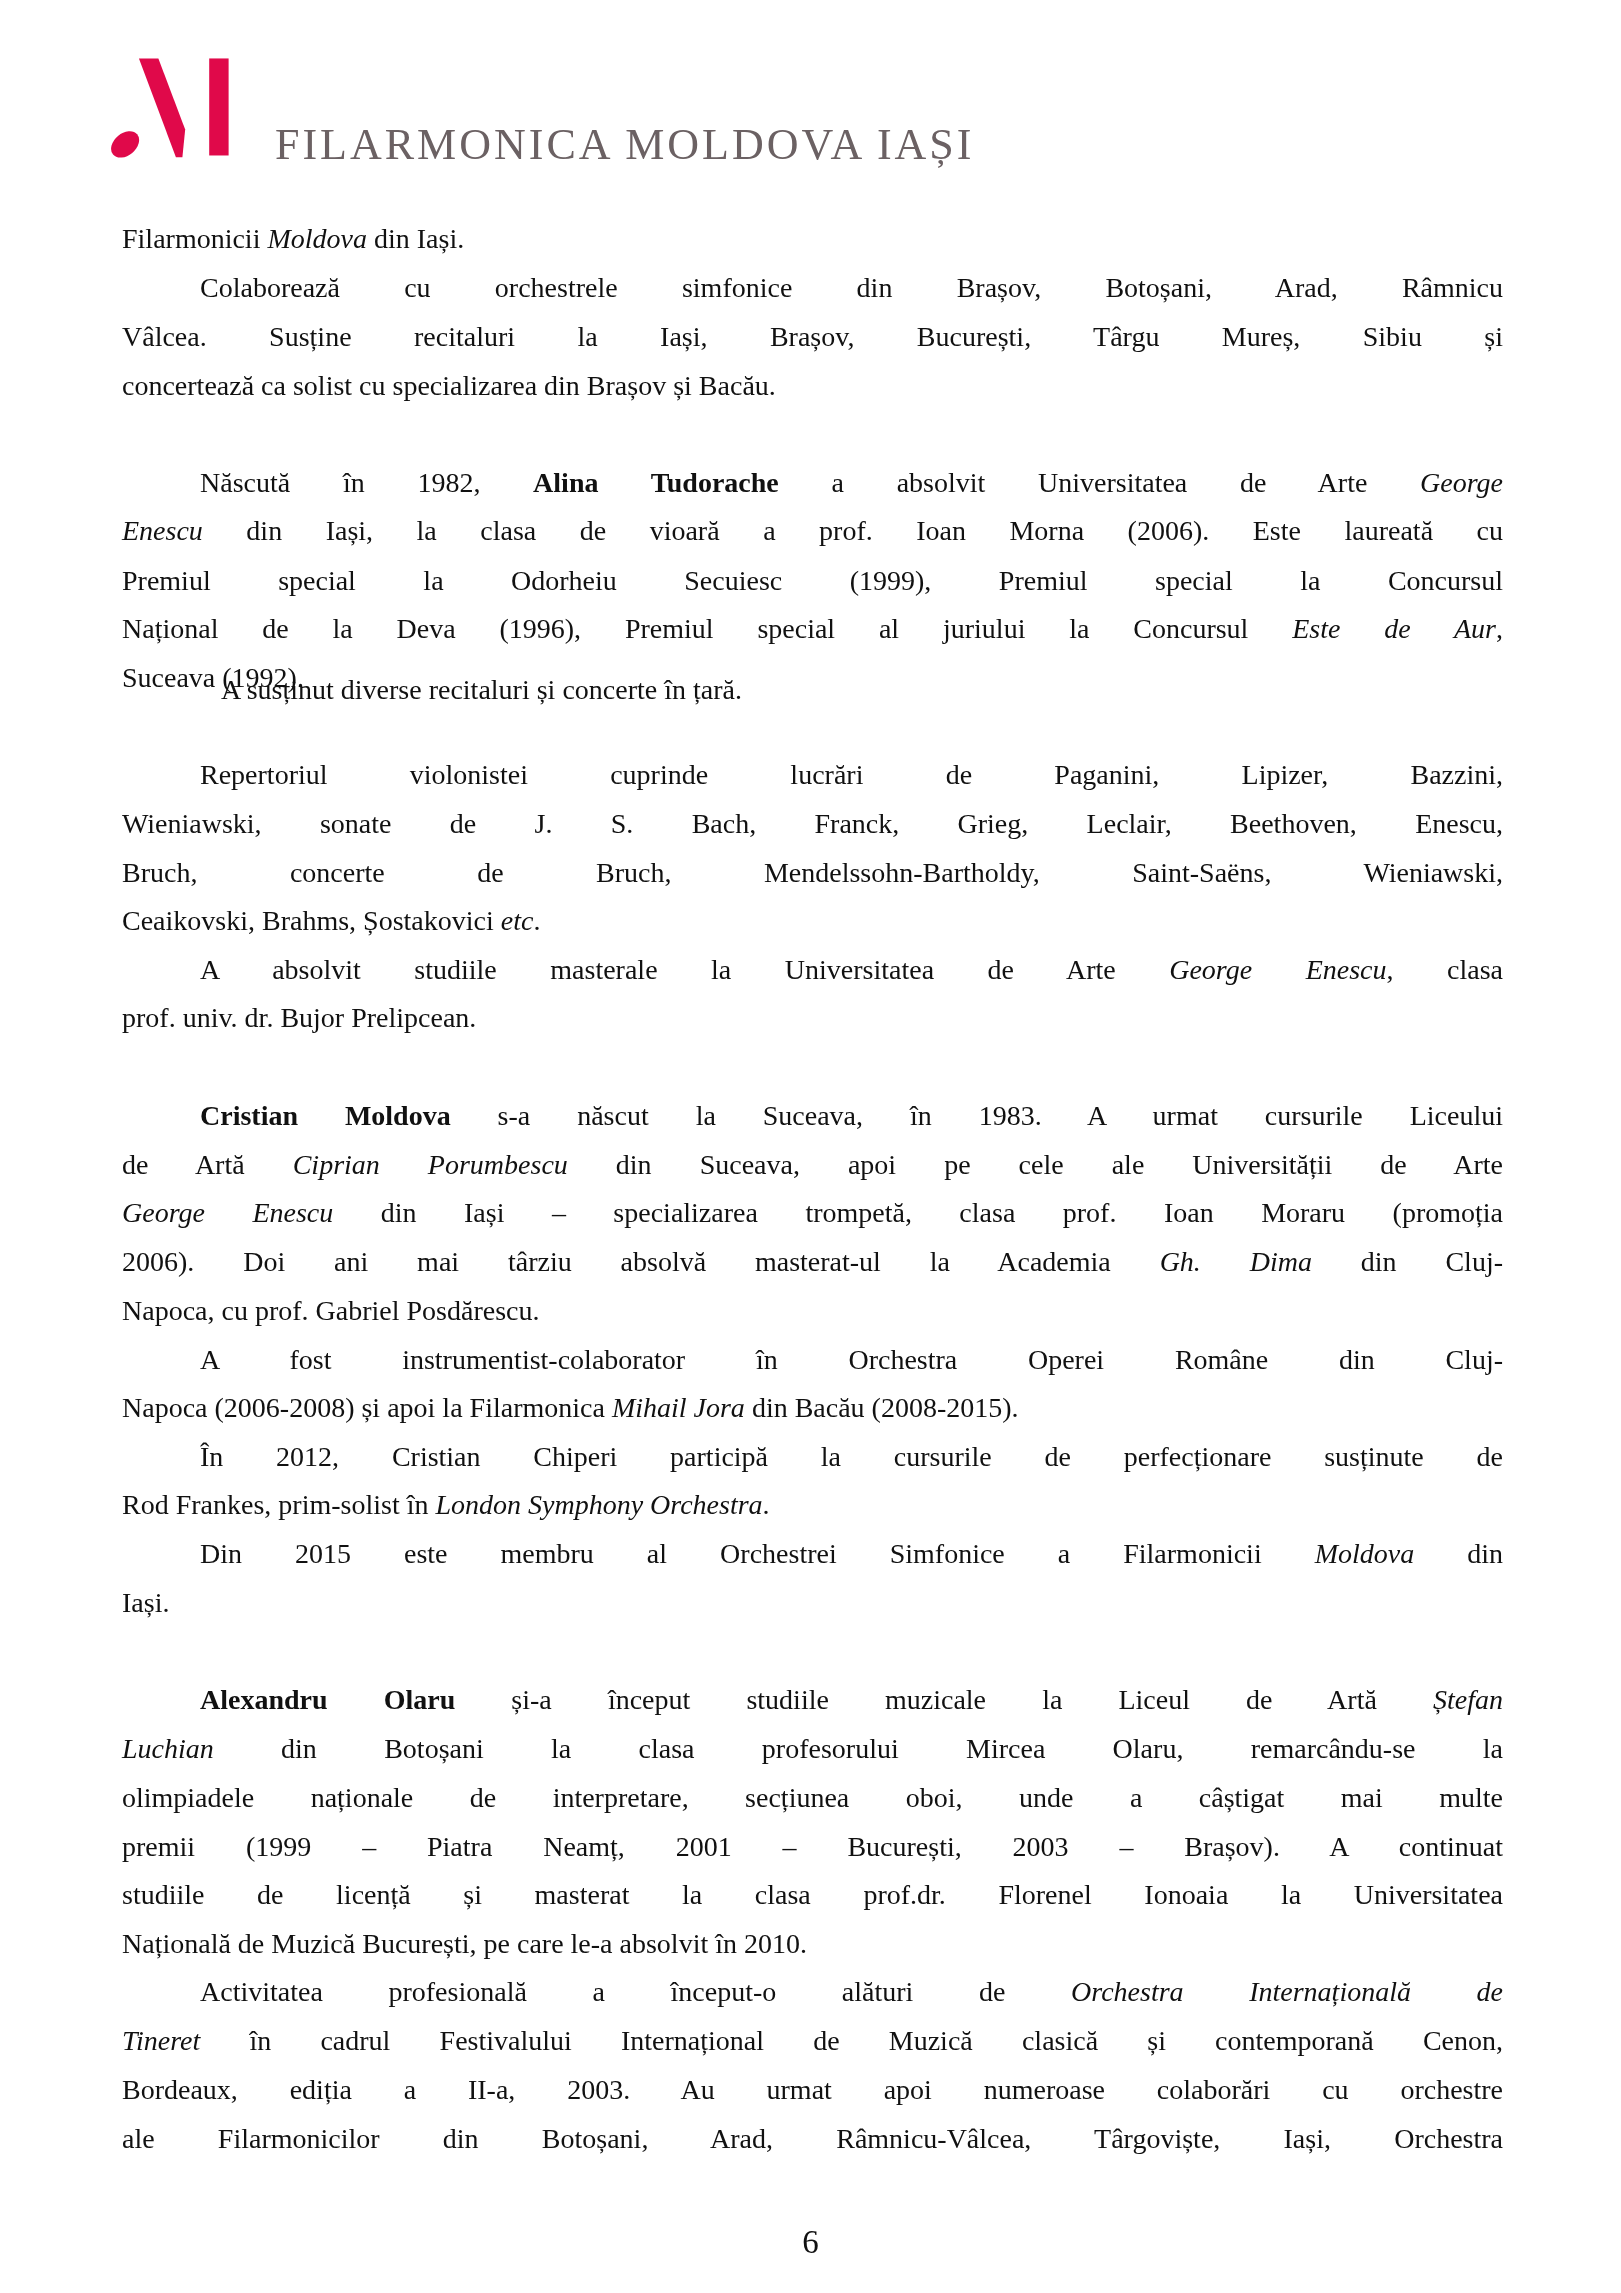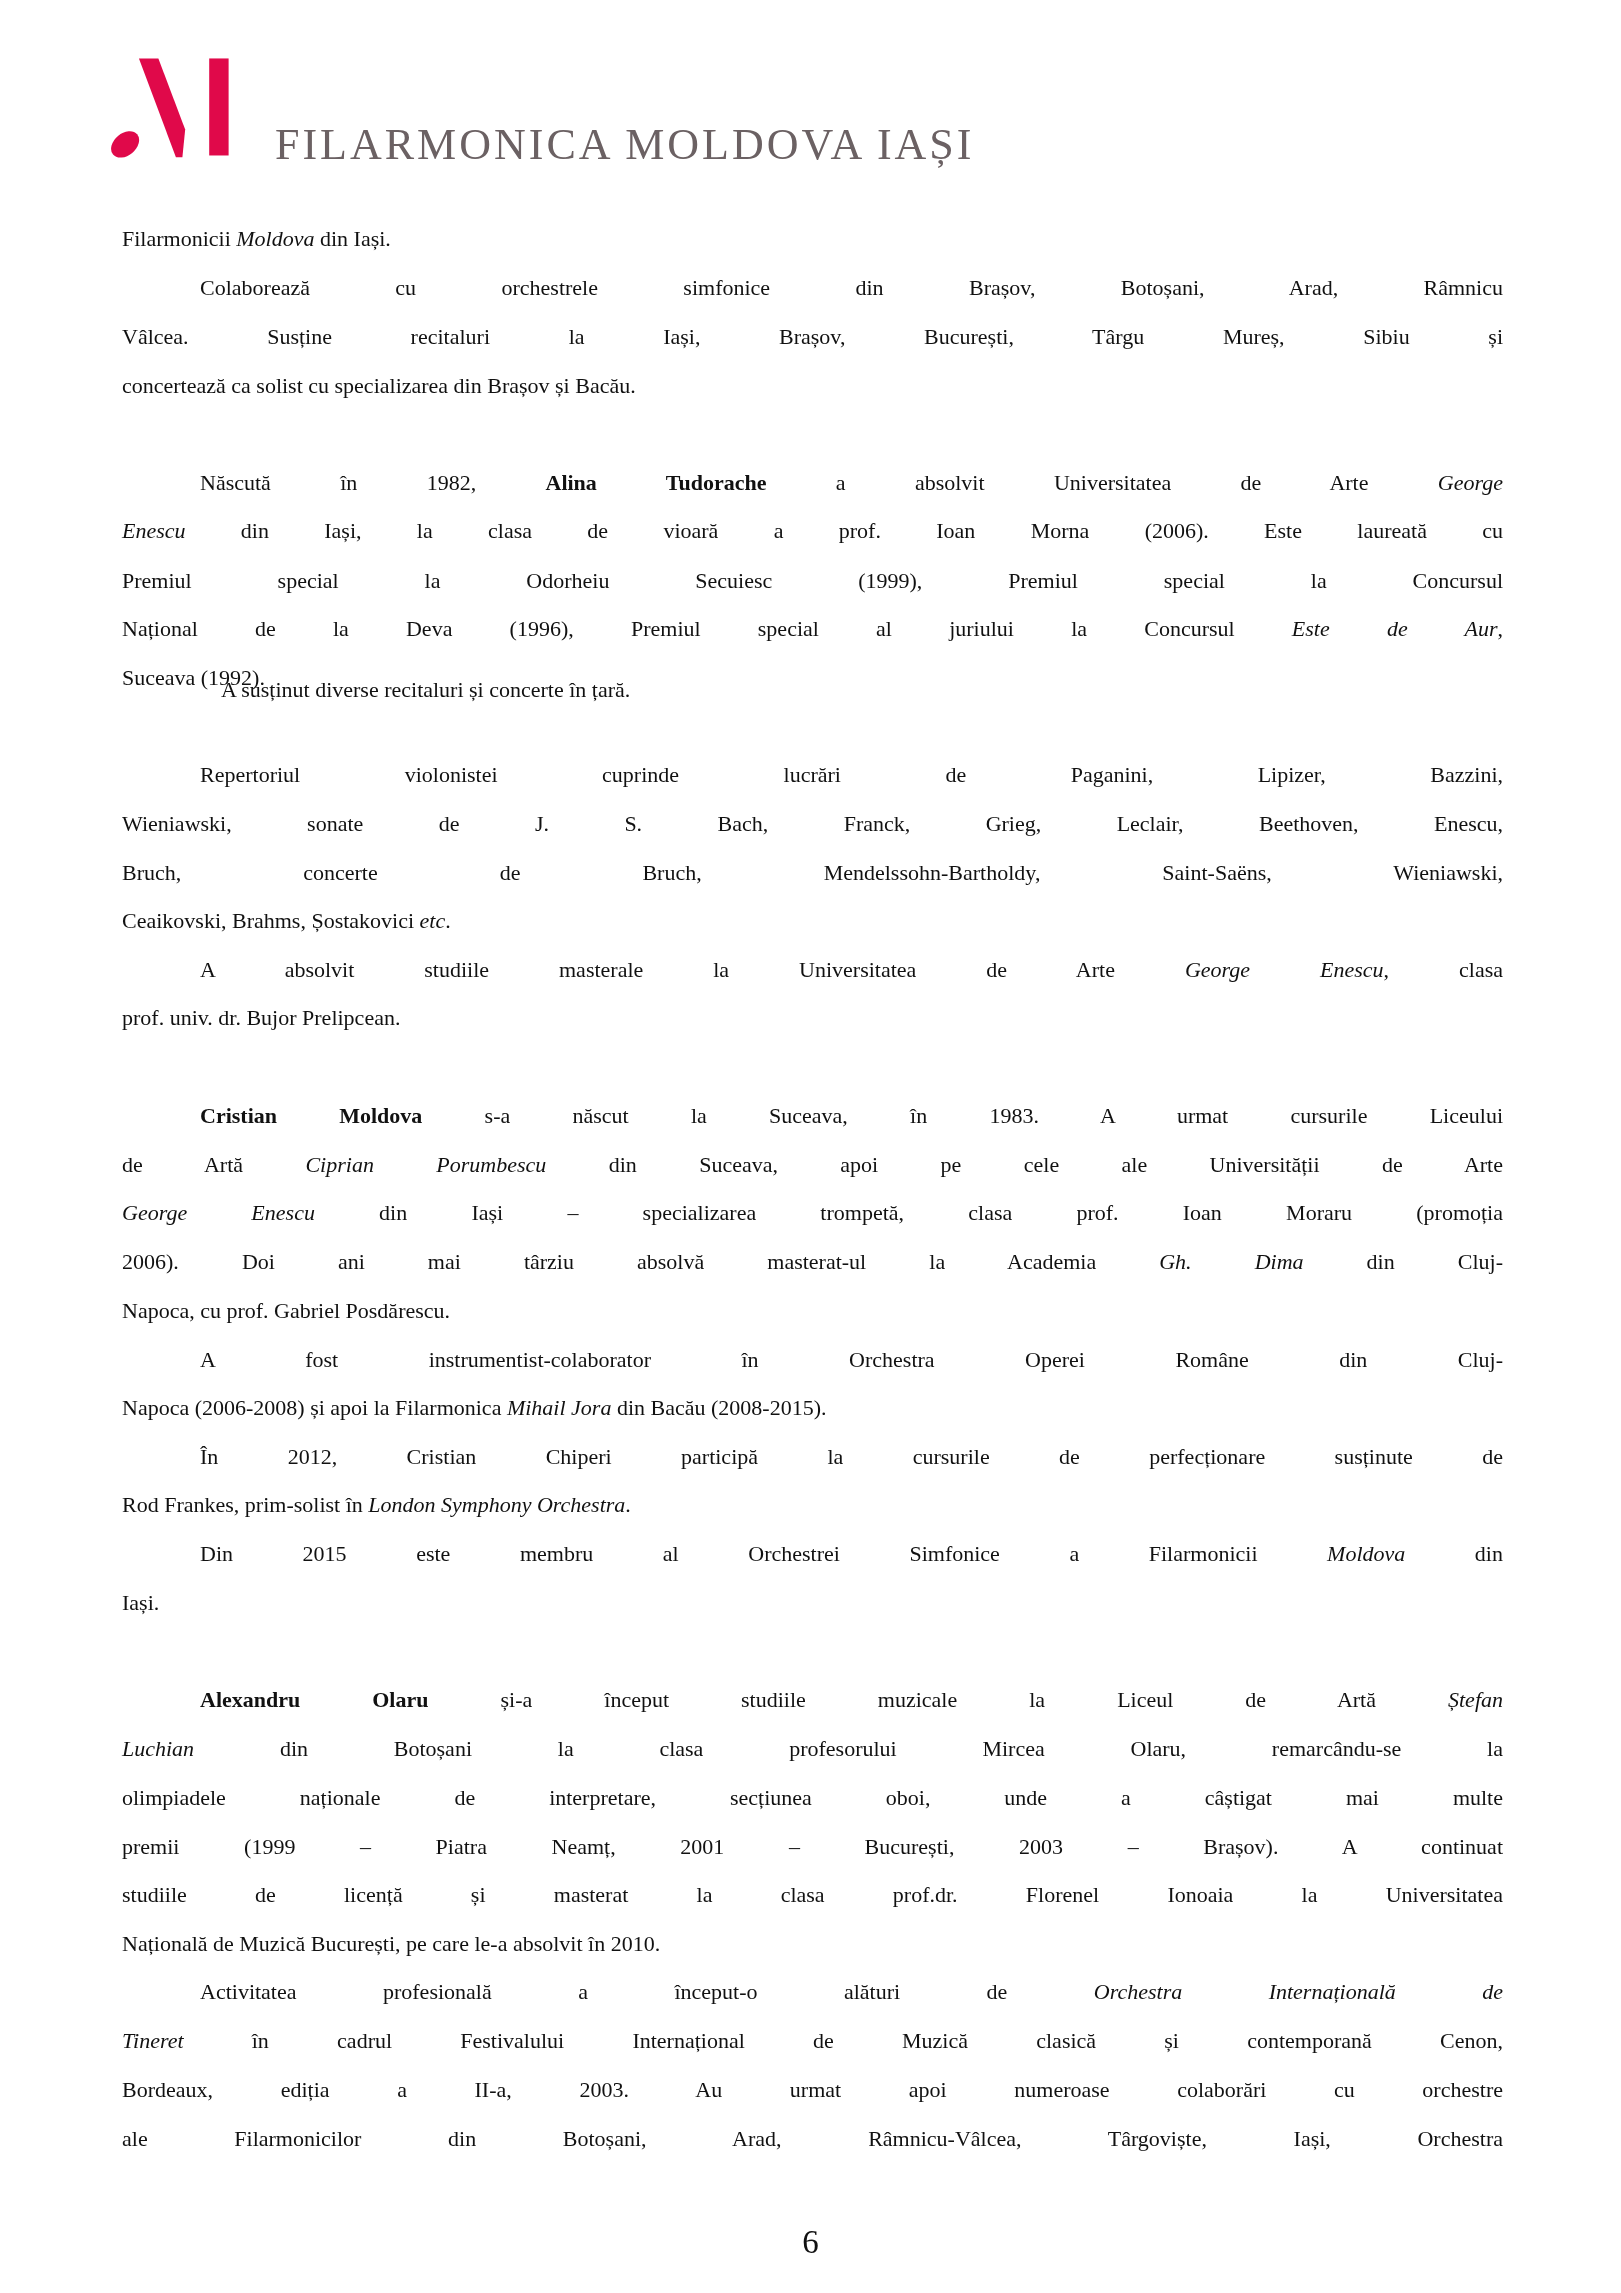--- a/index.html
+++ b/index.html
@@ -3,21 +3,21 @@
 <meta charset="utf-8">
 <style>
   html, body { margin: 0; padding: 0; background: #ffffff; }
   body { width: 1621px; height: 2294px; position: relative; overflow: hidden;
          font-family: "Liberation Serif", "DejaVu Serif", serif; color: #111111; }
   #logo { position: absolute; left: 102px; top: 51px; width: 134px; height: 111px; }
   .header-title { position: absolute; left: 275px; top: 119px; font-size: 44px;
         letter-spacing: 3px; color: #6b6163; white-space: nowrap;
         font-family: "Liberation Serif", "DejaVu Serif", serif; }
   .page { position: absolute; left: 122px; top: 0; width: 1381px; }
-  .line { position: absolute; left: 0; width: 1381px; font-size: 22px; line-height: 48px;
+  .line { position: absolute; left: 0; width: 1381px; font-size: 28px; line-height: 48px;
           height: 48px; white-space: nowrap; }
   .line.just { text-align: justify; text-align-last: justify; }
   .line.ind { left: 78px; width: 1303px; }
   .line span.i { font-style: italic; }
   .line span.b { font-weight: bold; }
   .pagenum { position: absolute; left: 0; width: 1621px; text-align: center; top: 2218px;
              font-size: 33px; line-height: 48px; }
 </style>
 </head>
 <body>

